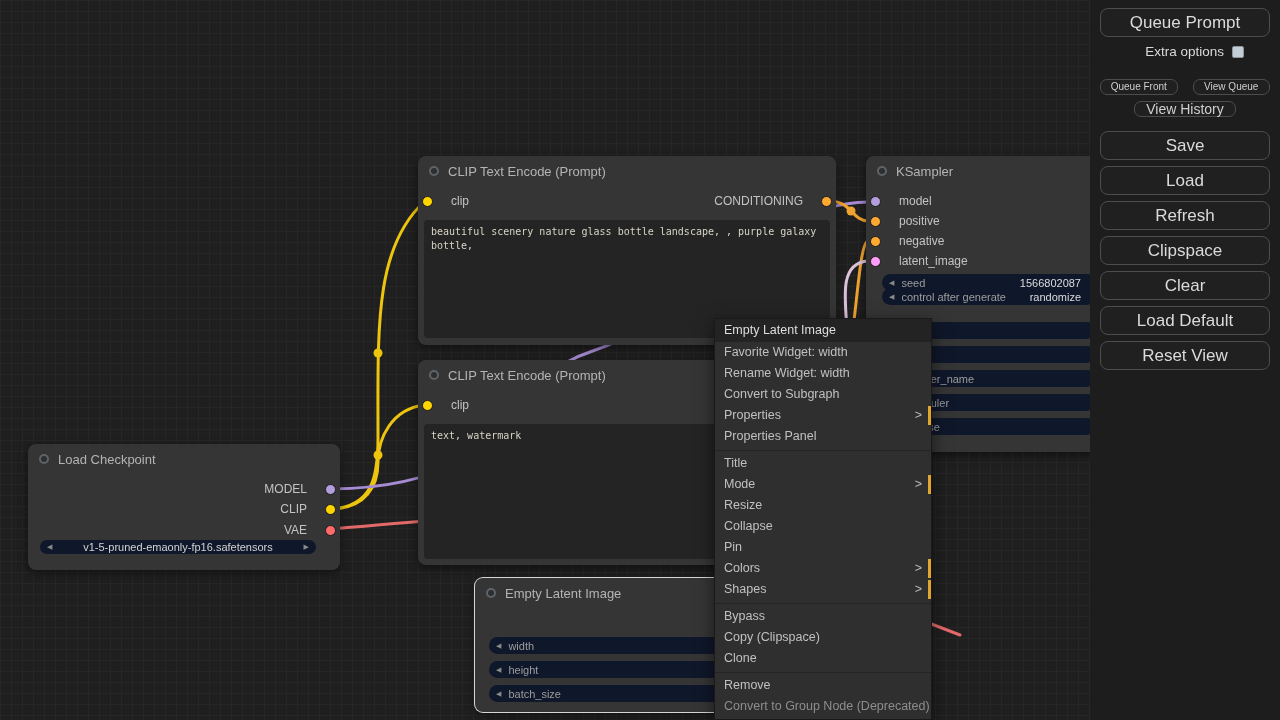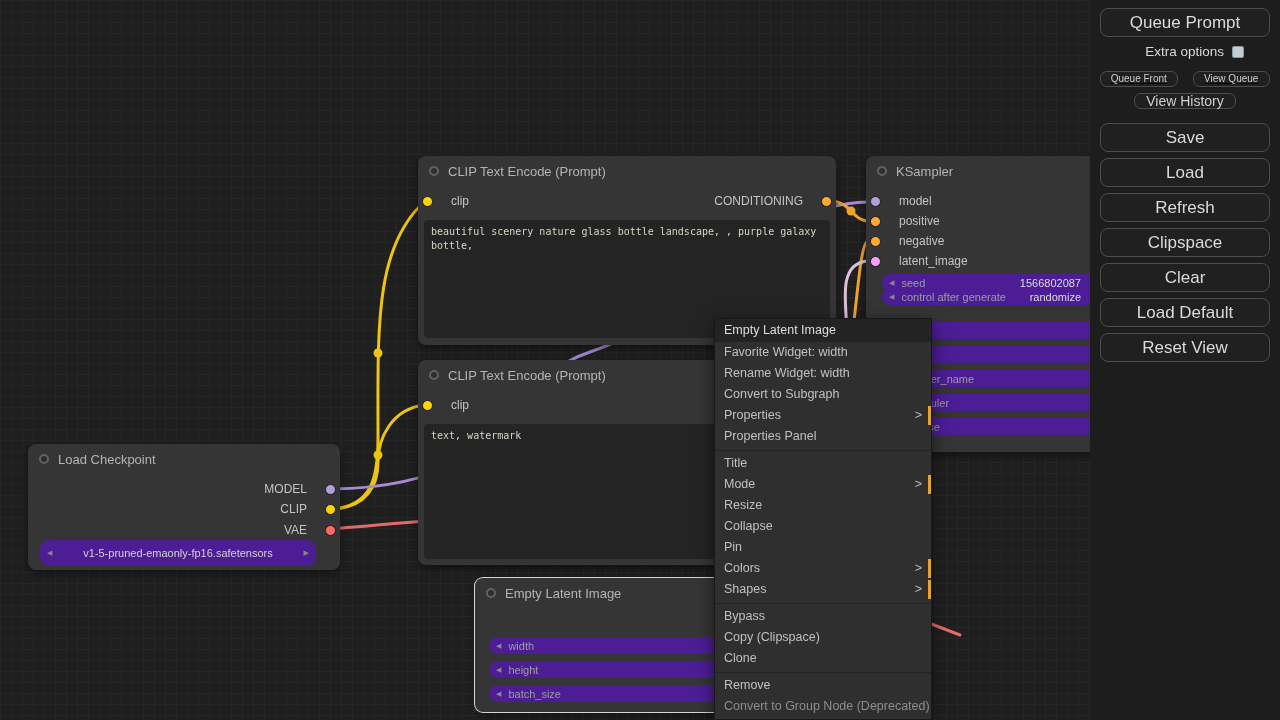--- a/index.html
+++ b/index.html
@@ -20,21 +20,21 @@
     color:#b4b4b4;font-size:13px;overflow:hidden;white-space:nowrap;}
   .node-dot{width:10px;height:10px;border-radius:50%;background:#2b2f33;border:2px solid #5f6366;
     box-sizing:border-box;flex:0 0 auto;}
   .slot{position:absolute;height:16px;display:flex;align-items:center;gap:18px;
     font-size:12px;color:#c3c3c3;white-space:nowrap;}
   .slot.in{left:4px;}
   .slot.out{right:4px;flex-direction:row-reverse;}
   .port{width:9px;height:9px;border-radius:50%;border:1px solid #1c1c1c;box-sizing:content-box;flex:0 0 auto;}
   .p-model{background:#b39ddb}.p-clip{background:#ffd500}.p-vae{background:#ff6b6b}
   .p-cond{background:#ffa931}.p-latent{background:#ff9cf9}
-  .widget{position:absolute;height:17px;background:#4c1d95;border-radius:9px;display:flex;
+  .widget{position:absolute;height:17px;background:#0f172a;border-radius:9px;display:flex;
     align-items:center;font-size:11px;color:#aaa;padding:0 7px;box-sizing:border-box;
     overflow:hidden;white-space:nowrap;}
   .widget .arrow{font-size:7px;color:#8a8a8a;flex:0 0 auto;}
   .widget .w-label{margin-left:7px;color:#9d9d9d;}
   .widget .w-value{margin-left:auto;margin-right:7px;color:#dcdcdc;}
   .widget.combo .w-value{margin:0 auto;color:#d3d3d3;}
   .textarea{position:absolute;background:#242424;border-radius:4px;color:#d7d4c4;
     font-family:"DejaVu Sans Mono",monospace;font-size:10px;line-height:1.4;
     padding:5px 7px;white-space:pre-wrap;overflow:hidden;box-sizing:border-box;}
 
@@ -43,21 +43,21 @@
   .panel-top{display:flex;align-items:center;padding:8px 12px 2px 10px;color:#ececec;font-size:14px;}
   .gear{margin-left:auto;color:#4ea4cf;font-size:17px;cursor:default;}
   .close-x{margin-left:11px;color:#f2f2f2;font-size:21px;line-height:16px;font-weight:300;}
   .btn{display:block;margin:6px 10px;height:29px;background:#202020;border:1px solid #4d4d4d;
     border-radius:8px;color:#dadada;font-size:17px;text-align:center;line-height:27px;
     font-family:"Liberation Sans",sans-serif;box-sizing:border-box;}
   .btn.queue{margin-top:8px;}
   .extra-row{display:flex;align-items:center;justify-content:flex-end;margin:7px 36px 3px 10px;
     color:#d9d9d9;font-size:13.5px;gap:8px;}
   .checkbox{width:12px;height:12px;background:#c3cdd6;border-radius:2px;border:1px solid #8b959e;box-sizing:border-box;}
-  .btn-row{display:flex;gap:15px;margin:12px 10px 0;text-decoration:underline;}
+  .btn-row{display:flex;gap:15px;margin:20px 10px 0;}
   .btn-small{flex:1;height:16px;font-size:10px;line-height:14px;border-radius:7px;background:#202020;
     border:1px solid #4d4d4d;color:#cfcfcf;text-align:center;box-sizing:border-box;}
   .btn-history{display:block;width:102px;margin:6px auto 0;height:16px;font-size:14px;line-height:14px;
     border-radius:7px;background:#202020;border:1px solid #4d4d4d;color:#cfcfcf;text-align:center;box-sizing:border-box;}
   .actions{margin-top:14px;}
 
   
   .ctx{position:absolute;left:714px;top:318px;width:216px;z-index:4;background:#2f2f2f;
     border:1px solid #191919;box-shadow:0 5px 16px rgba(0,0,0,.55);
     font-size:12.5px;color:#c0c0c0;padding-bottom:2px;}
@@ -103,21 +103,21 @@
       <span>MODEL</span>
     </div>
     <div class="slot out" style="top:57px">
       <span class="port p-clip"></span>
       <span>CLIP</span>
     </div>
     <div class="slot out" style="top:78px">
       <span class="port p-vae"></span>
       <span>VAE</span>
     </div>
-    <div class="widget combo" style="left:12px;right:24px;top:96px;height:26px">
+    <div class="widget combo" style="left:12px;right:24px;top:96px;height:14px">
       <span class="arrow">◀</span>
       <span class="w-value">v1-5-pruned-emaonly-fp16.safetensors</span>
       <span class="arrow">▶</span>
     </div>
   </div>
 
   <div class="node" style="left:418px;top:156px;width:418px;height:189px">
     <div class="node-header">
       <span class="node-dot"></span>
       <span>CLIP Text Encode (Prompt)</span>

